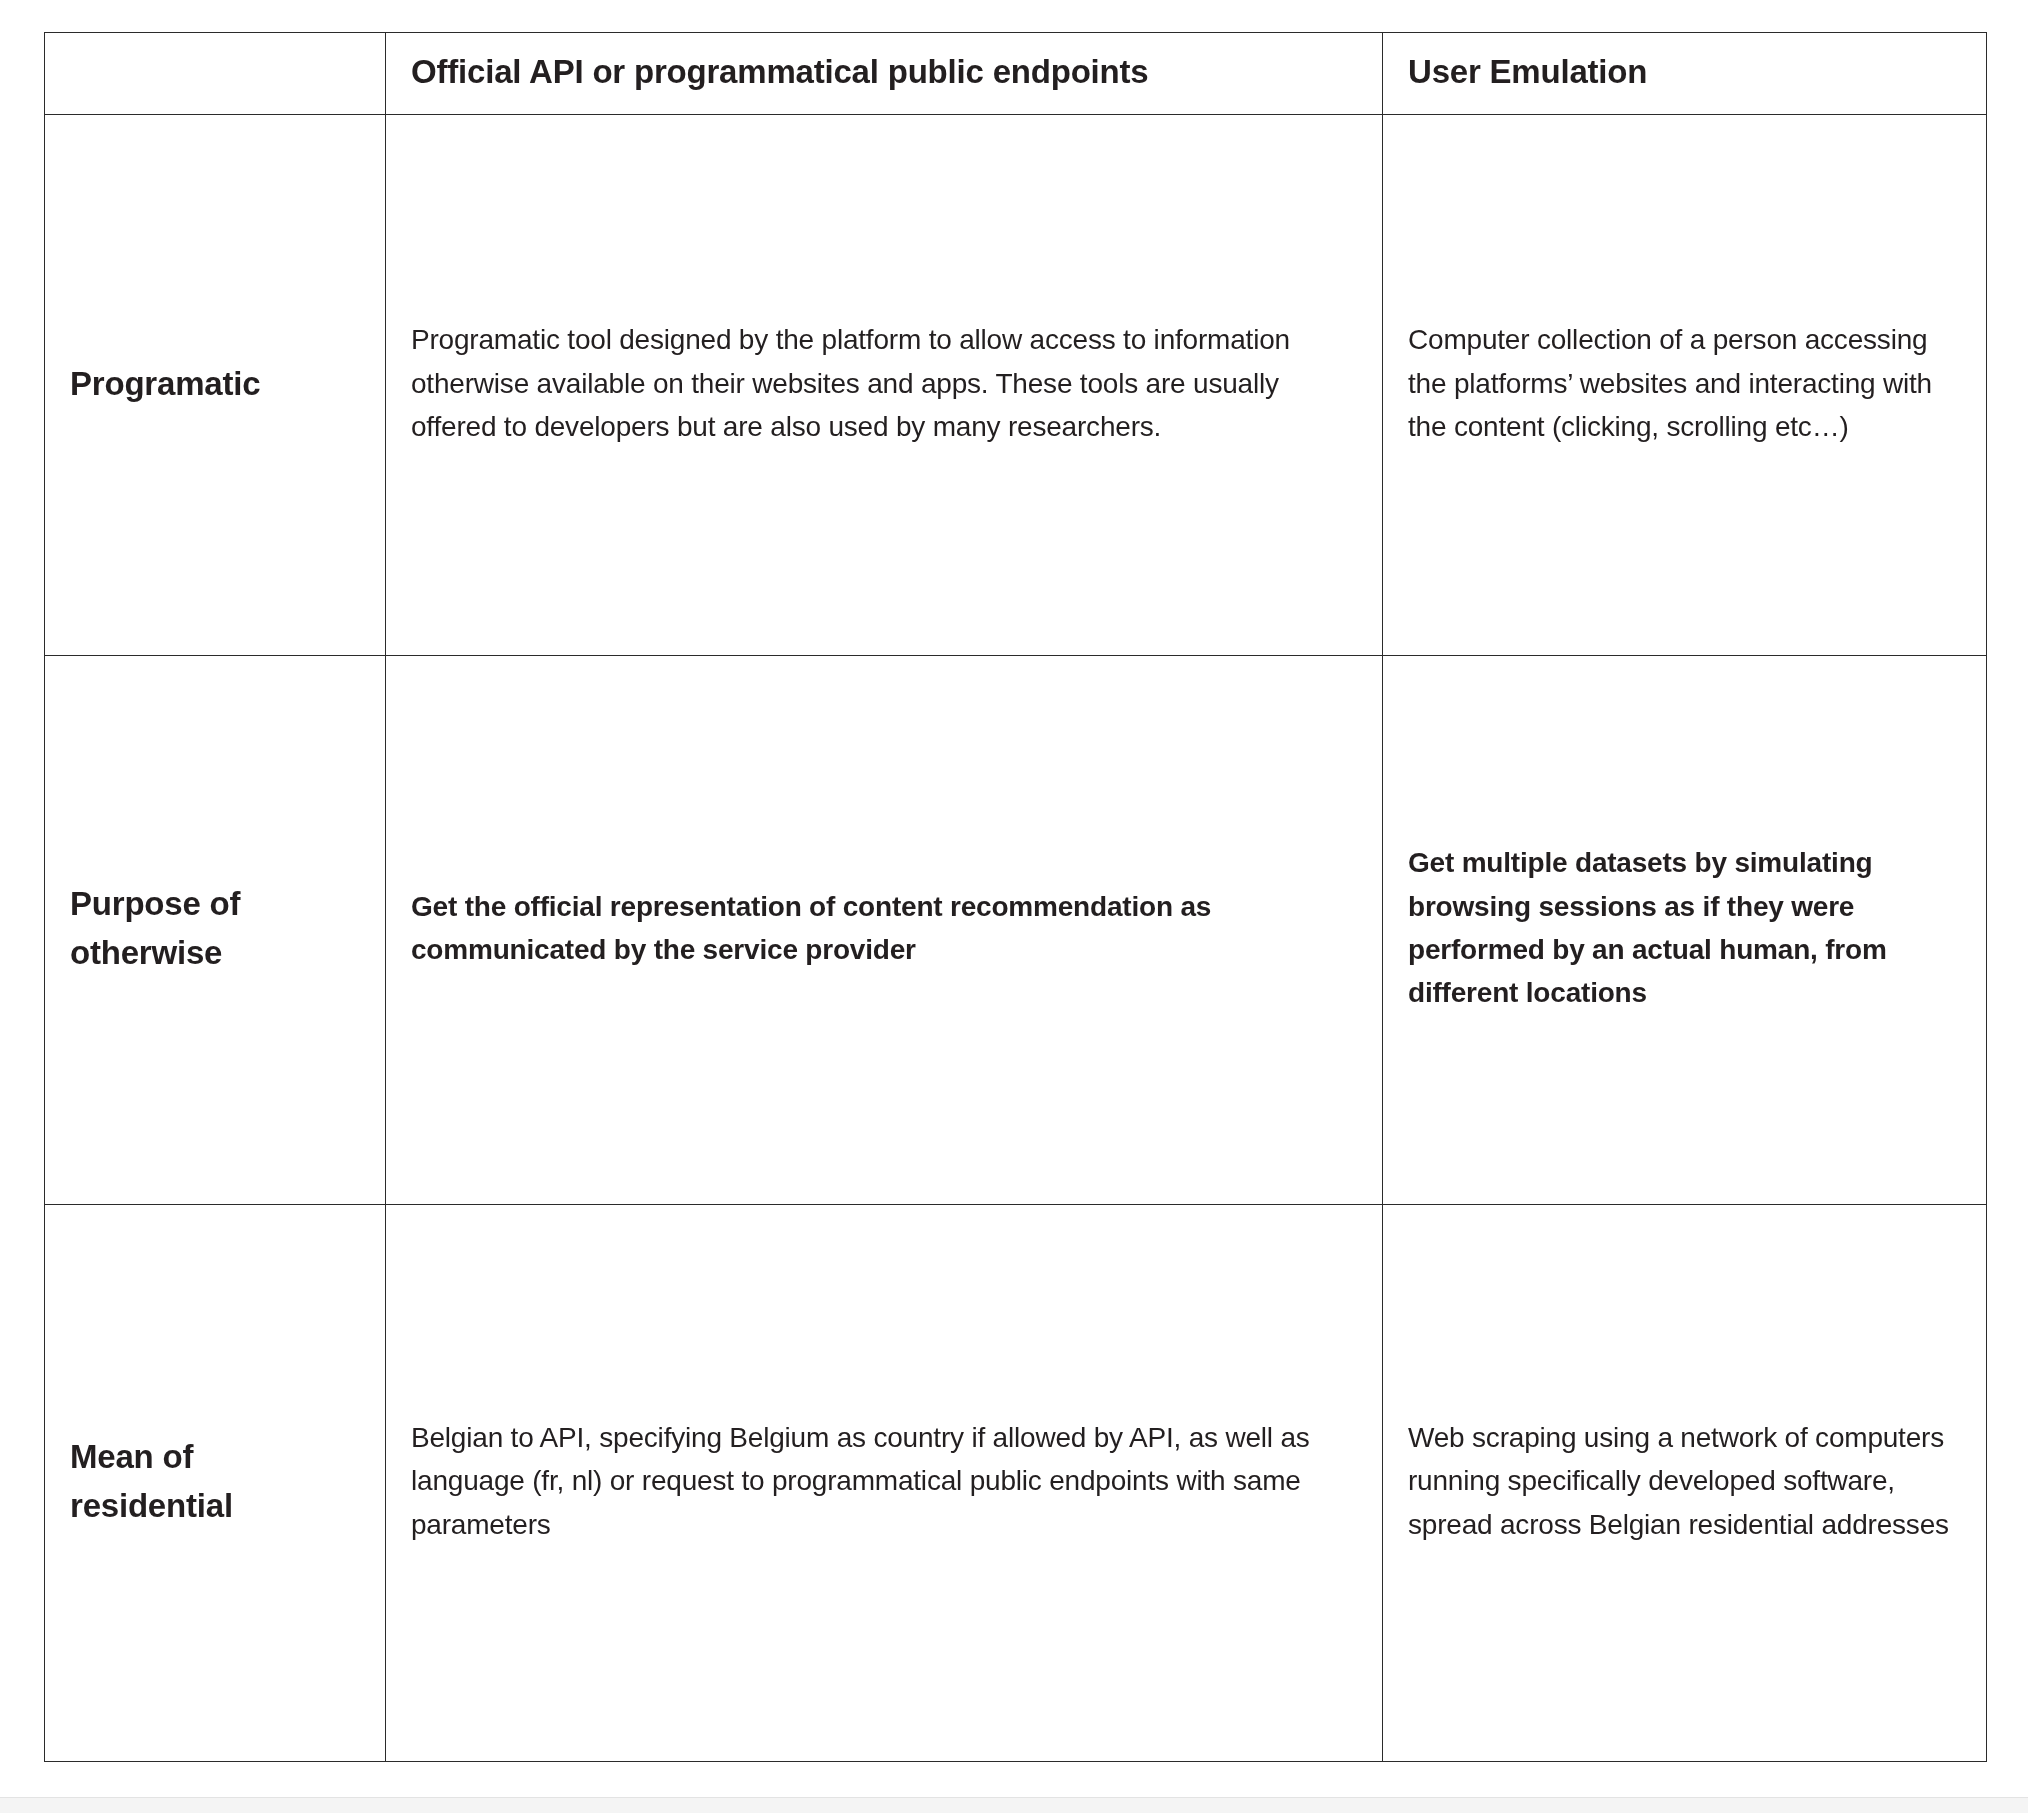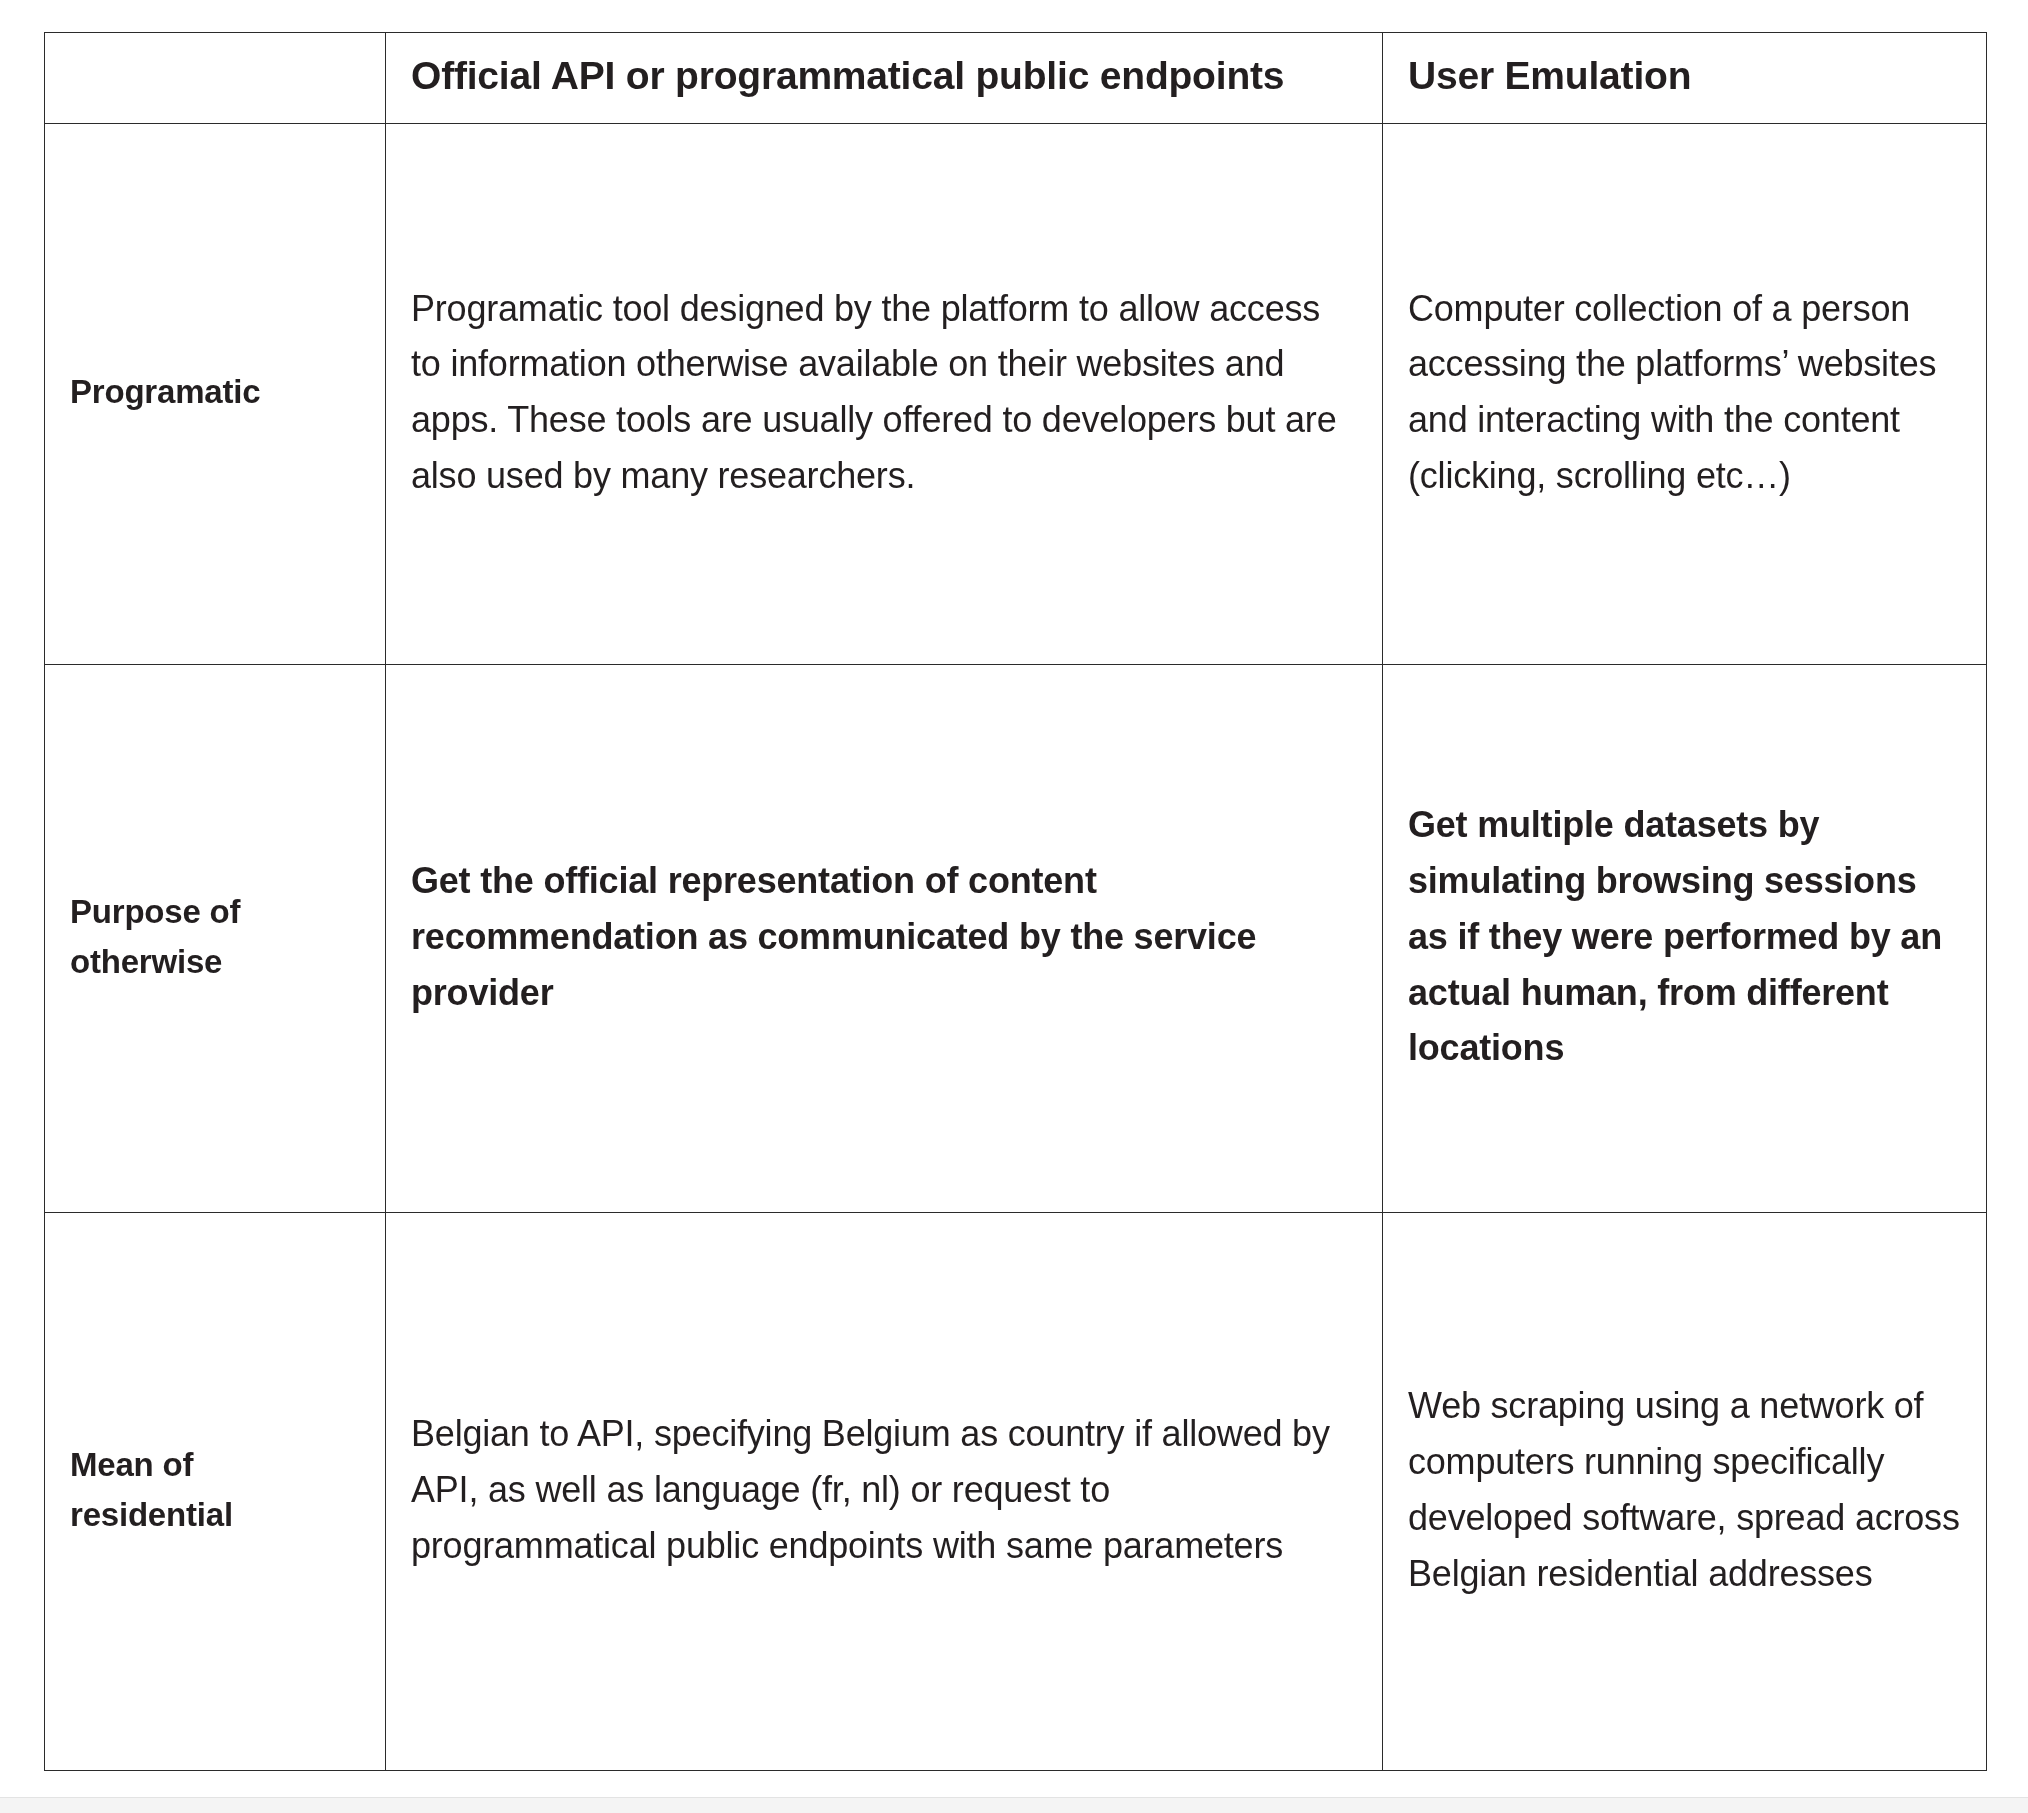--- a/index.html
+++ b/index.html
@@ -37,32 +37,32 @@
     vertical-align: middle;
     padding: 15px 25px 18.6px 25px;
     text-align: left;
   }
   .hdr-row td {
     padding-top: 29px;
     padding-bottom: 29px;
   }
   .hdr {
     font-weight: bold;
-    font-size: 39px;
+    font-size: 33px;
     line-height: 1.45;
     letter-spacing: -0.2px;
   }
   .rowlabel {
     font-weight: bold;
     font-size: 33px;
     line-height: 1.5;
     letter-spacing: -0.2px;
   }
   .body-txt {
-    font-size: 36px;
+    font-size: 28px;
     line-height: 1.55;
     font-weight: 400;
     letter-spacing: -0.2px;
   }
   .cell-mid {
     vertical-align: middle;
   }
   .empty-cell {
     border-top: 1.7px solid #2b2b2b;
     border-left: 1.7px solid #2b2b2b;

